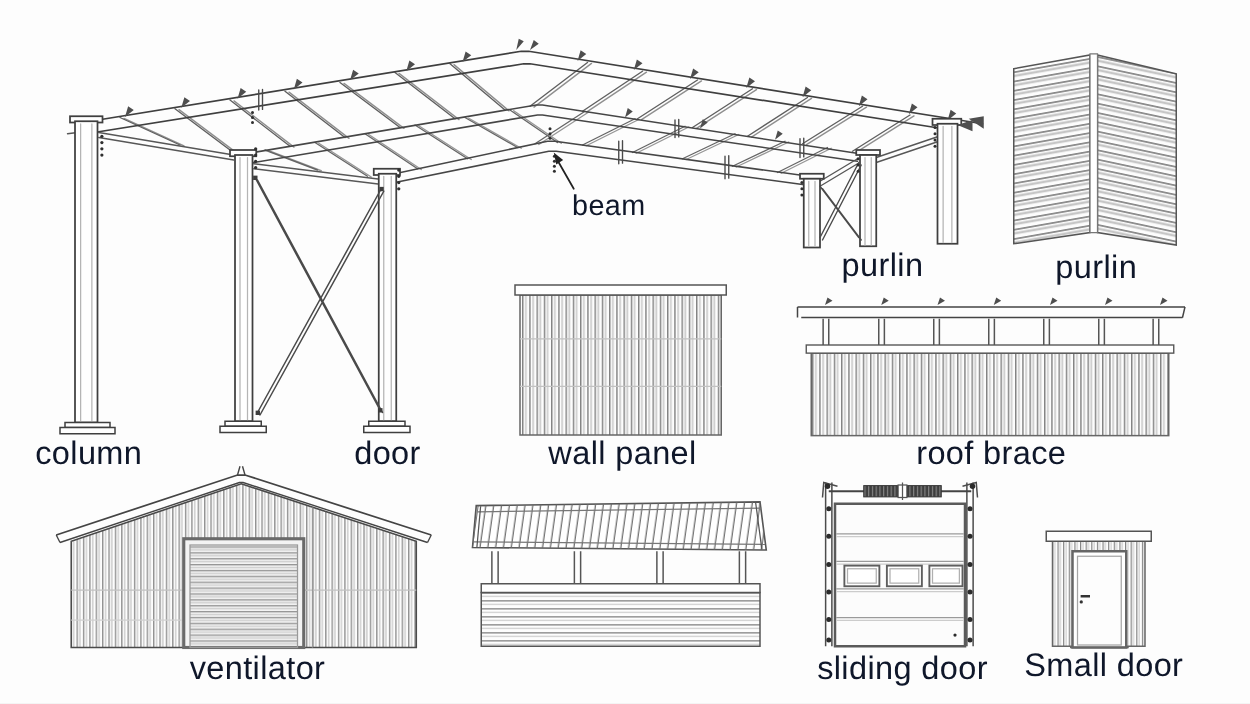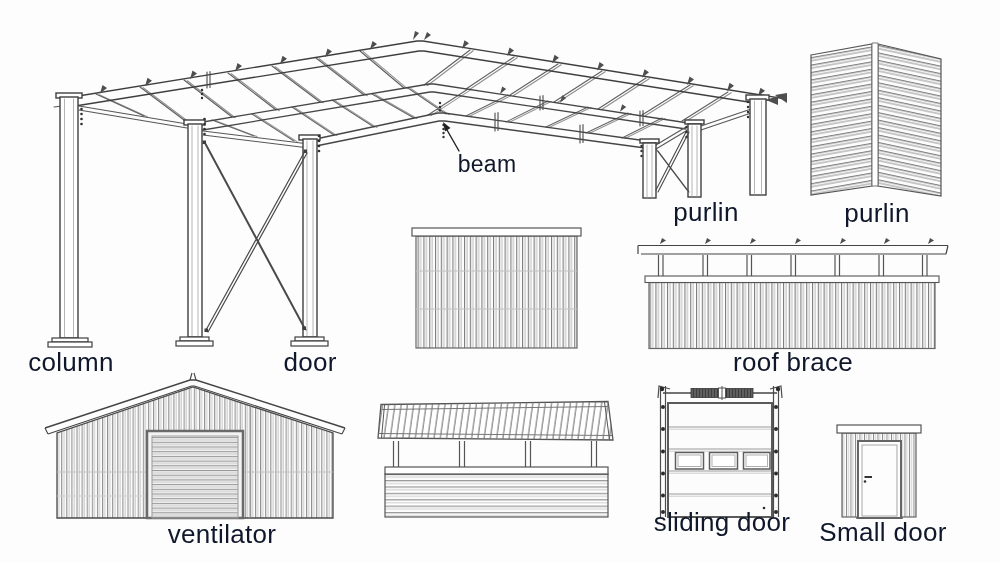--- a/index.html
+++ b/index.html
@@ -319,17 +319,18 @@
     <line x1="864.5" y1="477" x2="872" y2="477" stroke="#333333" stroke-width="2"></line>
     <circle cx="865" cy="481.5" r="1.3" fill="#333333"></circle>
   </g>
 </svg>
 
   <div class="lbl lbl-beam" style="left:487px;top:152px;">beam</div>
   <div class="lbl" style="left:706px;top:199px;">purlin</div>
   <div class="lbl" style="left:877px;top:200px;">purlin</div>
   <div class="lbl" style="left:71px;top:349px;">column</div>
   <div class="lbl" style="left:310px;top:349px;">door</div>
+  <div class="lbl" style="left:498px;top:349px;">wall panel</div>
   <div class="lbl" style="left:793px;top:349px;">roof brace</div>
-  <div class="lbl" style="left:222px;top:521px;">ventilator</div>
-  <div class="lbl" style="left:722px;top:509px;">sliding door</div>
+  <div class="lbl" style="left:206px;top:521px;">ventilator</div>
+  <div class="lbl" style="left:722px;top:521px;">sliding door</div>
   <div class="lbl" style="left:883px;top:519px;">Small door</div>
 </div>
 
 </body></html>

